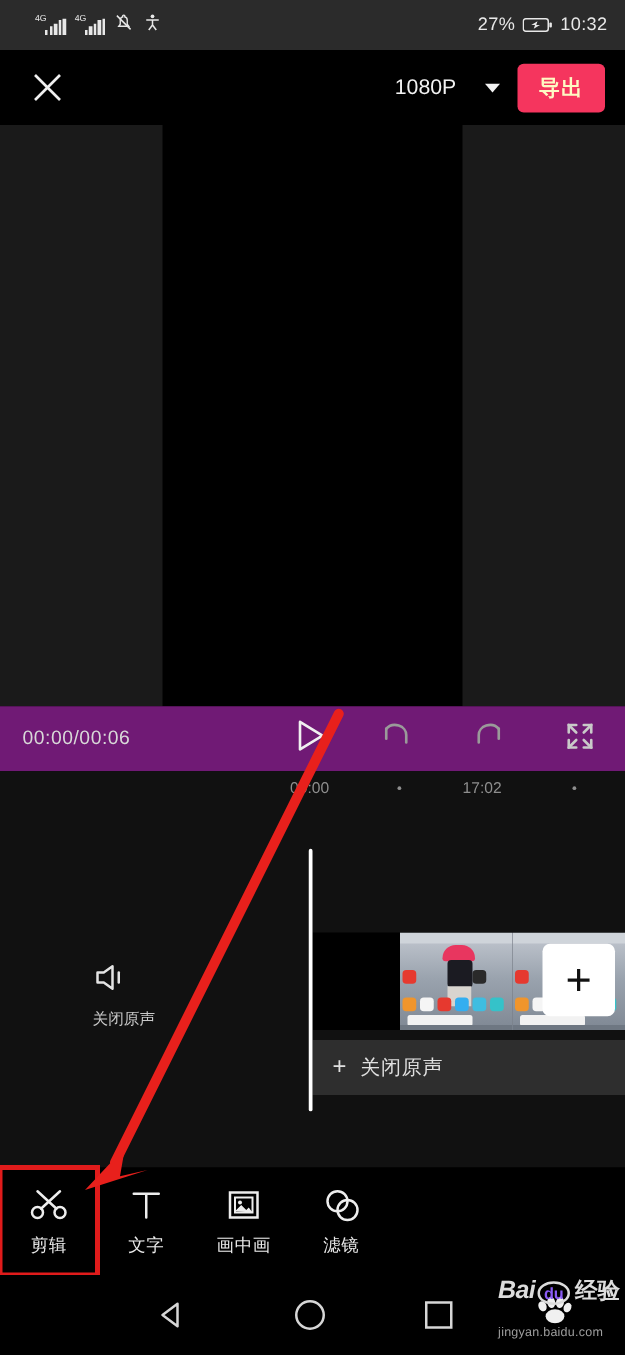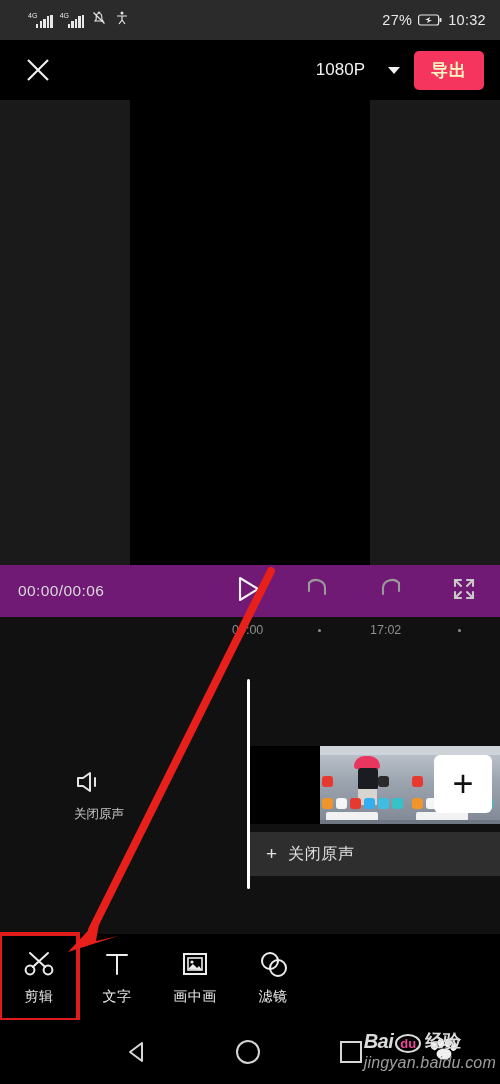--- a/index.html
+++ b/index.html
@@ -119,24 +119,24 @@
   .nav-back{ position:absolute; left:126px; top:20px; }
   .nav-home{ position:absolute; left:236px; top:20px; width:24px; height:24px;
              border:2px solid #d6d6d6; border-radius:50%; }
   .nav-rec{ position:absolute; left:340px; top:21px; width:22px; height:22px;
             border:2px solid #d6d6d6; }
 
   
   .wm{ position:absolute; right:4px; bottom:12px; text-align:left; }
   .wm-main{ display:flex; align-items:flex-end; gap:2px; }
   .wm-bai{ color:#dcdcdc; font-size:20px; font-weight:bold; font-style:italic; letter-spacing:-.5px;}
-  .wm-du{ color:#ec4899; font-size:13px; font-weight:bold; border:2px solid #dcdcdc;
+  .wm-du{ color:#8b5cf6; font-size:13px; font-weight:bold; border:2px solid #dcdcdc;
           border-radius:50%; padding:0 3px; line-height:15px; }
   .wm-jy{ color:#dcdcdc; font-size:18px; font-weight:bold; margin-left:2px;}
-  .wm-url{ color:#9e9e9e; font-size:16px; margin-top:1px; letter-spacing:.2px;font-style:italic;}
+  .wm-url{ color:#9e9e9e; font-size:10px; margin-top:17px; letter-spacing:.2px;}
   .paw{ position:absolute; right:42px; bottom:20px; }
 
   
   .annot{ position:absolute; left:0; top:0; width:500px; height:1084px;
           pointer-events:none; z-index:20; }
 </style>
 </head>
 <body>
 
 <div id="app">

